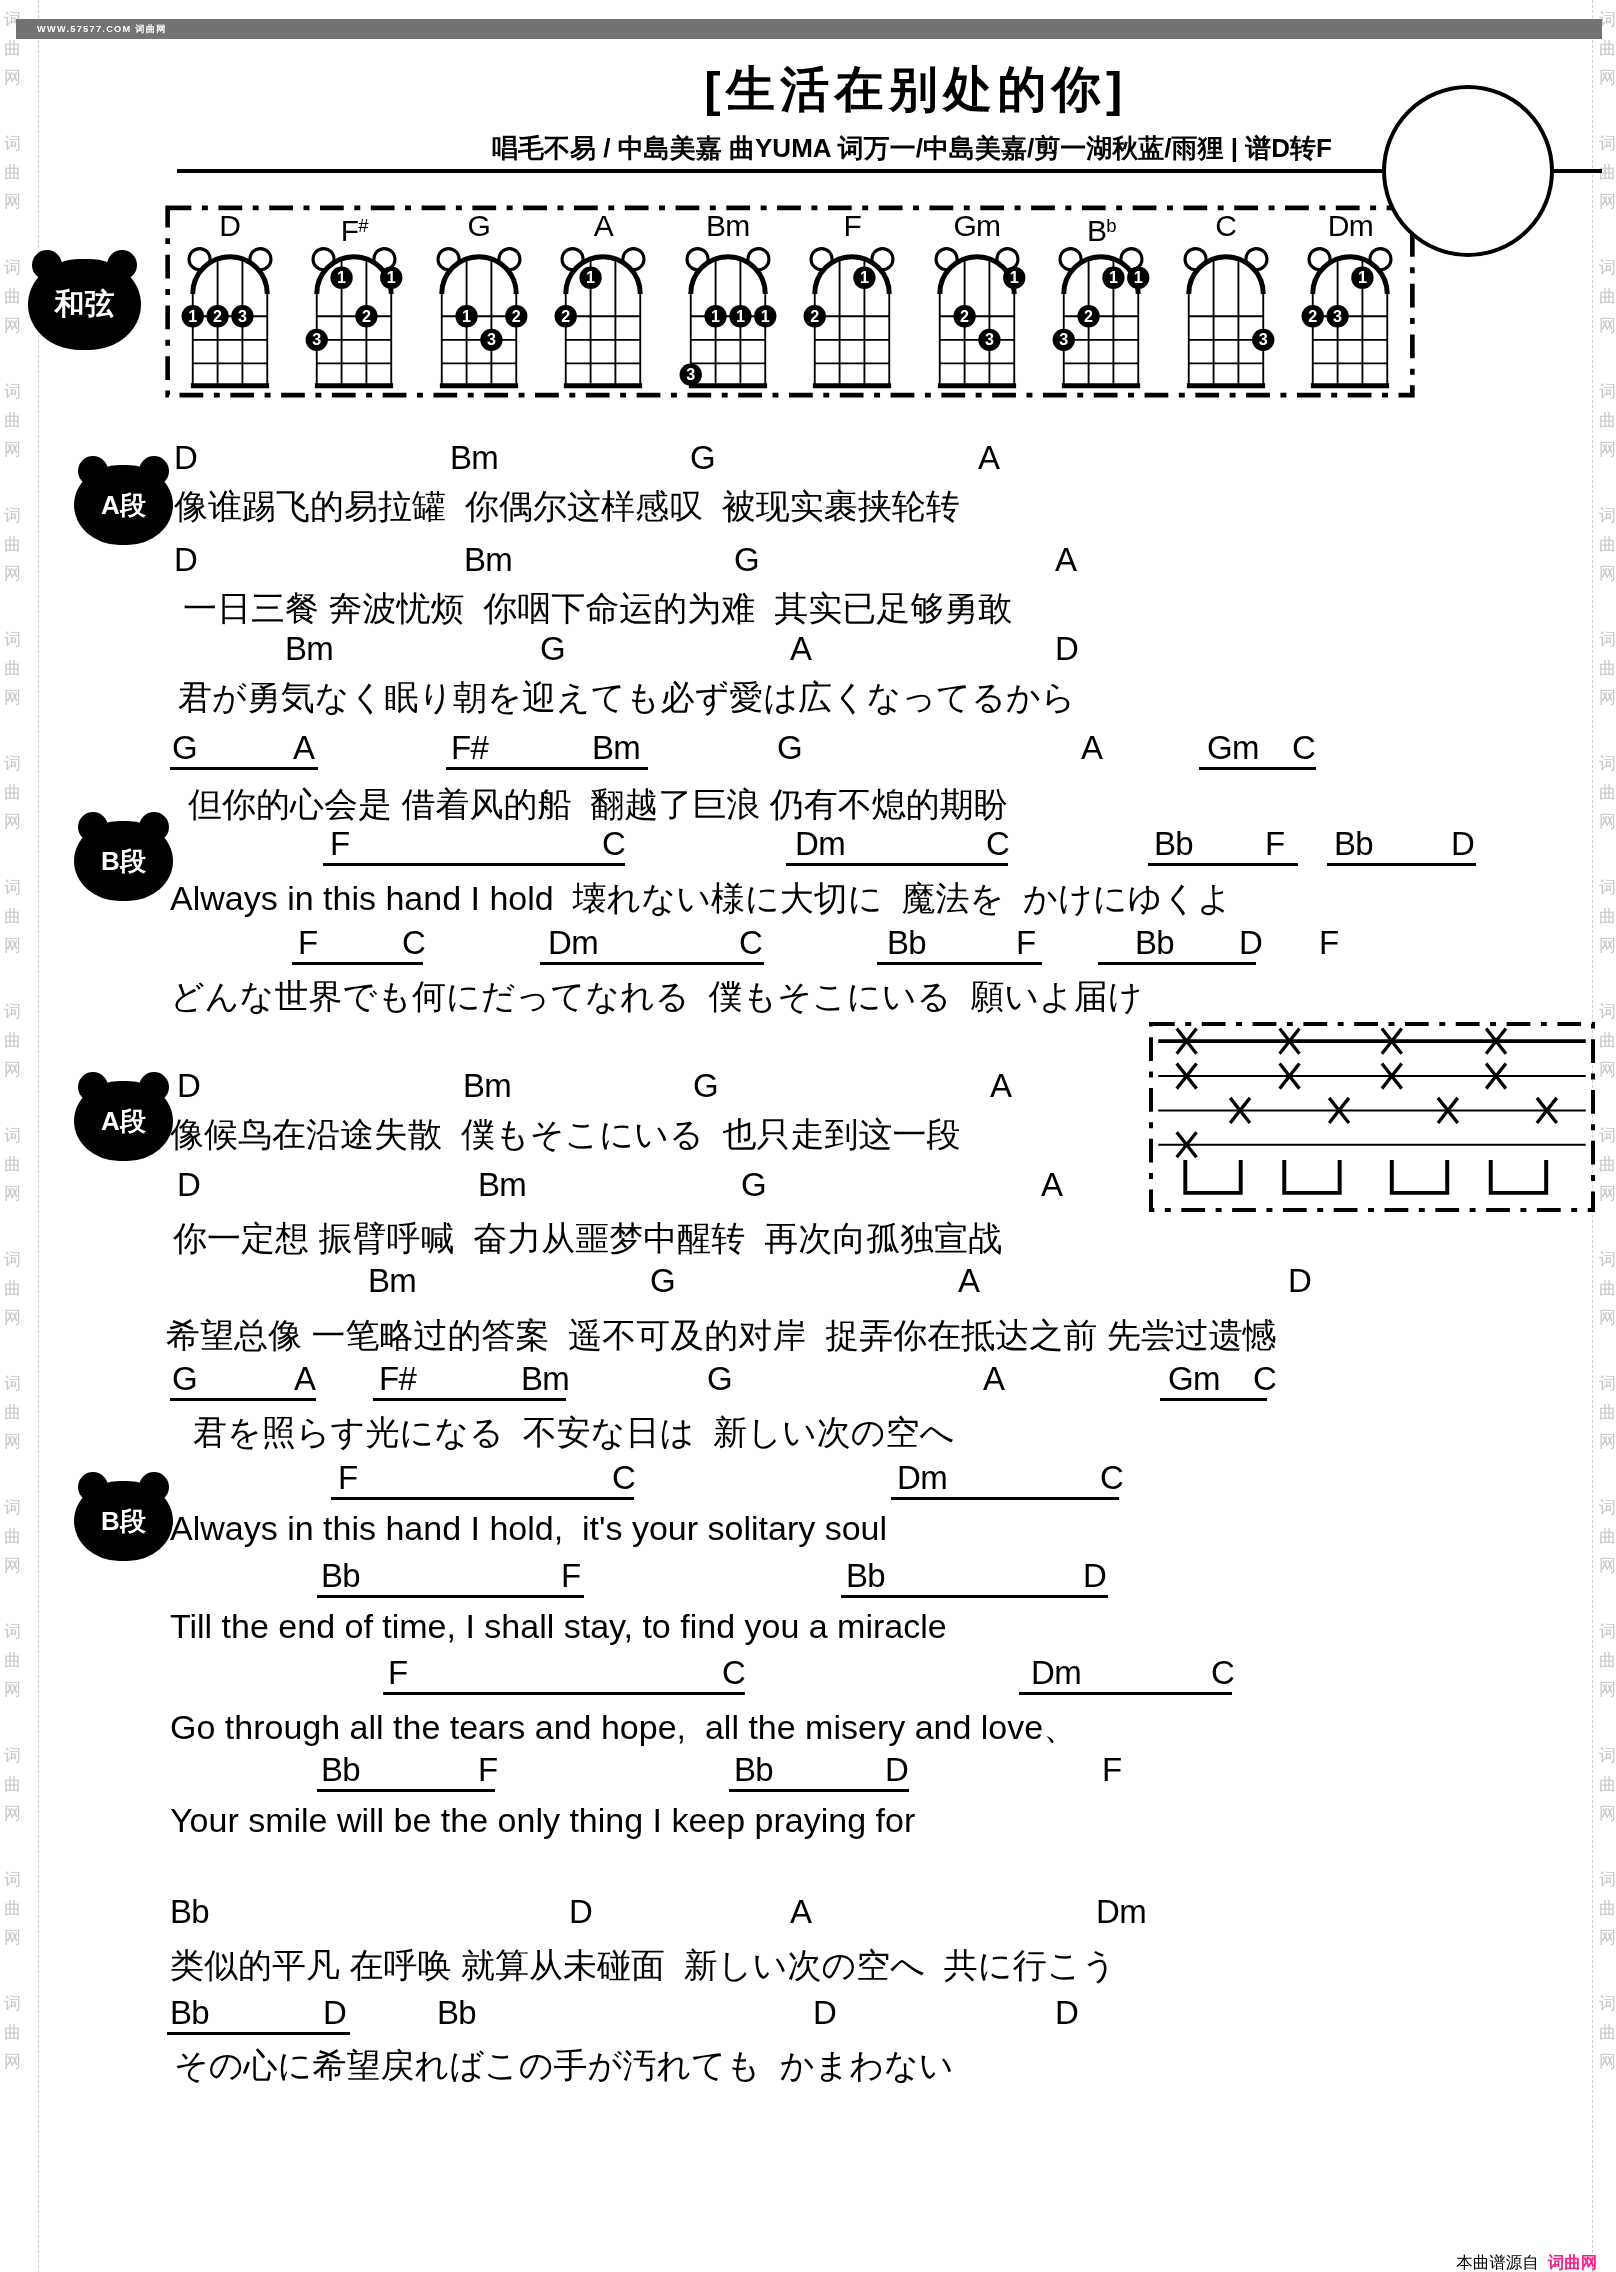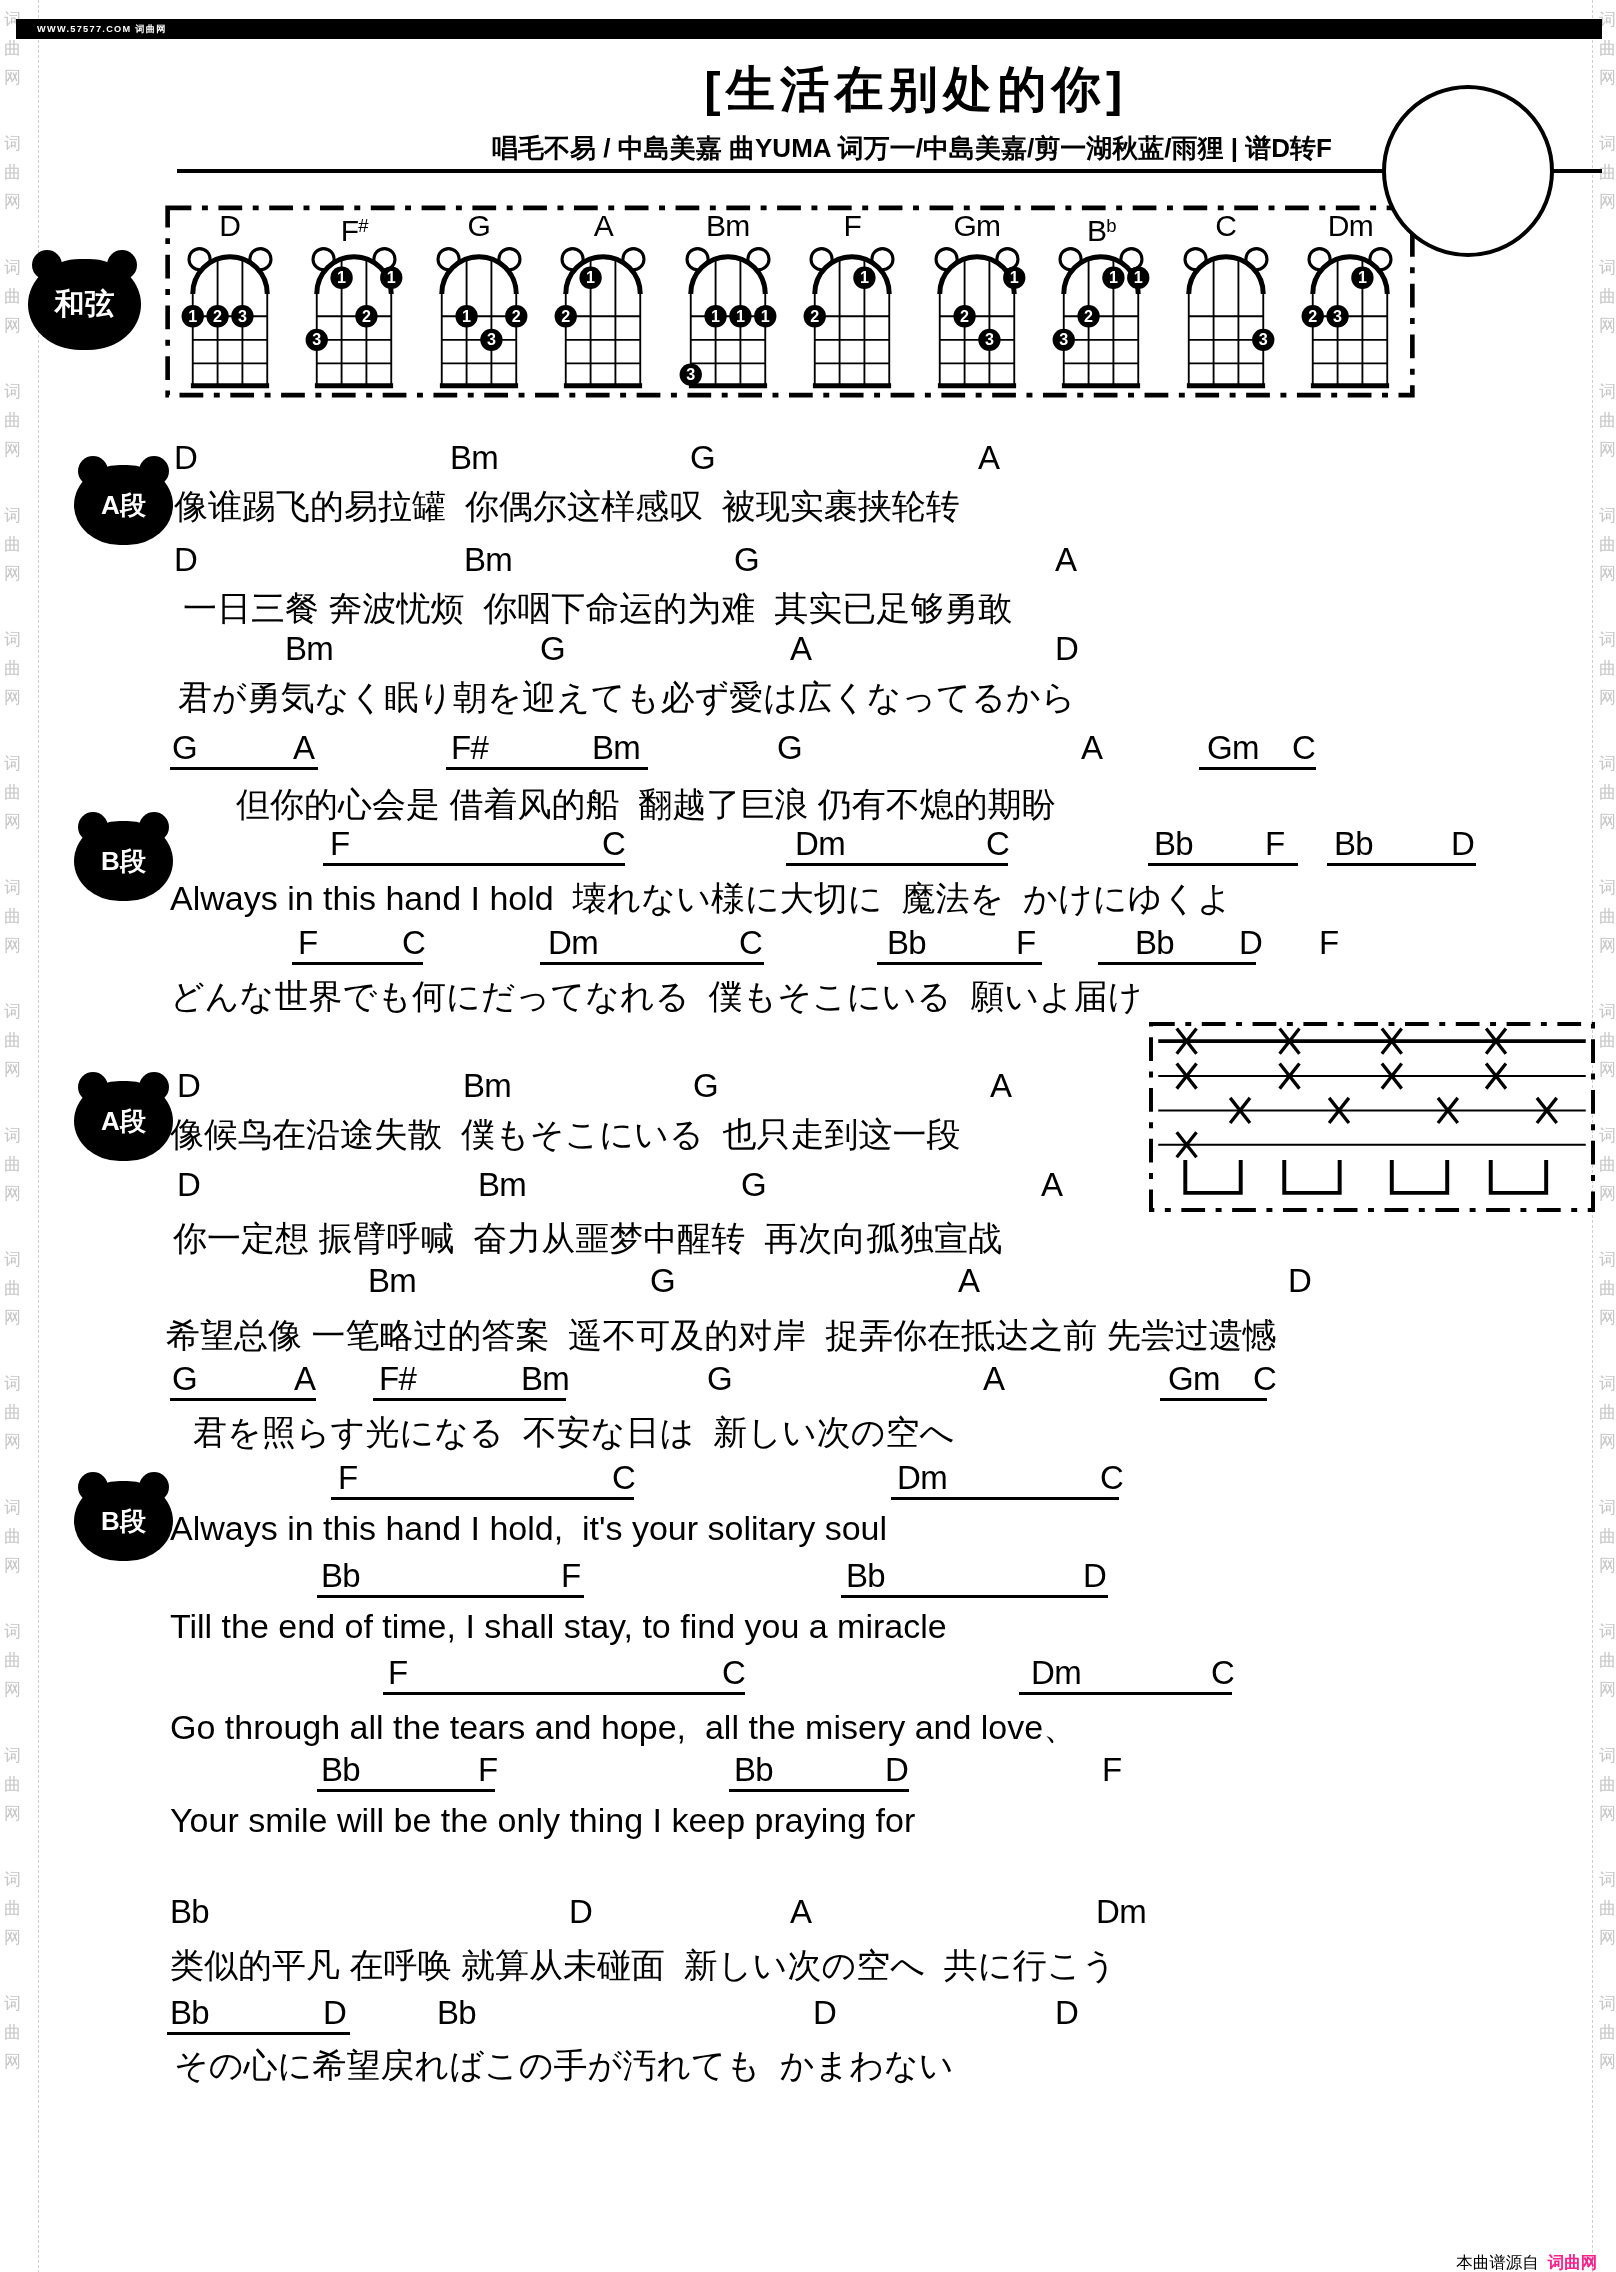--- a/index.html
+++ b/index.html
@@ -1,18 +1,18 @@
 <!DOCTYPE html>
 <html style="font-size:10.6px"><head>
 <meta charset="utf-8">
 <style>
   html,body{margin:0;padding:0;}
   body{width:1616px;height:2273px;position:relative;background:#fff;color:#000;
        font-family:"Liberation Sans","DejaVu Sans",sans-serif;overflow:hidden;}
-  #topbar{position:absolute;left:16px;top:18.5px;width:1586px;height:20.5px;background:#000000;z-index:4;}
+  #topbar{position:absolute;left:16px;top:18.5px;width:1586px;height:20.5px;background:#737373;z-index:4;}
   #topbar span{display:inline-block;margin-left:21px;color:#fff;font-size:9.2px;font-weight:bold;
        letter-spacing:1.3px;line-height:20.5px;white-space:pre;}
   #title{position:absolute;top:57px;left:916px;transform:translateX(-50%);font-size:49px;
        font-weight:bold;letter-spacing:5.3px;white-space:nowrap;}
   #credits{position:absolute;top:131px;left:912px;transform:translateX(-50%);font-size:26px;
        font-weight:bold;white-space:pre;}
   #rule{position:absolute;top:169px;left:177px;width:1425px;height:4px;background:#000;z-index:1;}
   #logo-circle{position:absolute;top:85px;left:1382px;width:164px;height:164px;background:#fff;
        border:4px solid #000;border-radius:50%;z-index:5;}
   .badge{position:absolute;background:#000;color:#fff;display:flex;align-items:center;
@@ -369,21 +369,21 @@
       <span class="ch" style="left: 451px;">F#</span>
       <span class="ch" style="left: 592px;">Bm</span>
       <span class="ch" style="left: 777px;">G</span>
       <span class="ch" style="left: 1081px;">A</span>
       <span class="ch" style="left: 1207px;">Gm</span>
       <span class="ch" style="left: 1292px;">C</span>
       <div class="uline" style="left: 170px; width: 148px;"></div>
       <div class="uline" style="left: 446px; width: 202px;"></div>
       <div class="uline" style="left: 1199px; width: 117px;"></div>
     </div>
-    <div class="lyric" style="top: 782px; left: 188px; margin-left: 48px;">但你的心会是 借着风的船  翻越了巨浪 仍有不熄的期盼</div>
+    <div class="lyric" style="top: 782px; left: 188px;">但你的心会是 借着风的船  翻越了巨浪 仍有不熄的期盼</div>
     <div class="chordrow" style="top: 825px;">
       <span class="ch" style="left: 330px;">F</span>
       <span class="ch" style="left: 602px;">C</span>
       <span class="ch" style="left: 795px;">Dm</span>
       <span class="ch" style="left: 986px;">C</span>
       <span class="ch" style="left: 1154px;">Bb</span>
       <span class="ch" style="left: 1265px;">F</span>
       <span class="ch" style="left: 1334px;">Bb</span>
       <span class="ch" style="left: 1451px;">D</span>
       <div class="uline" style="left: 323px; width: 302px;"></div>

